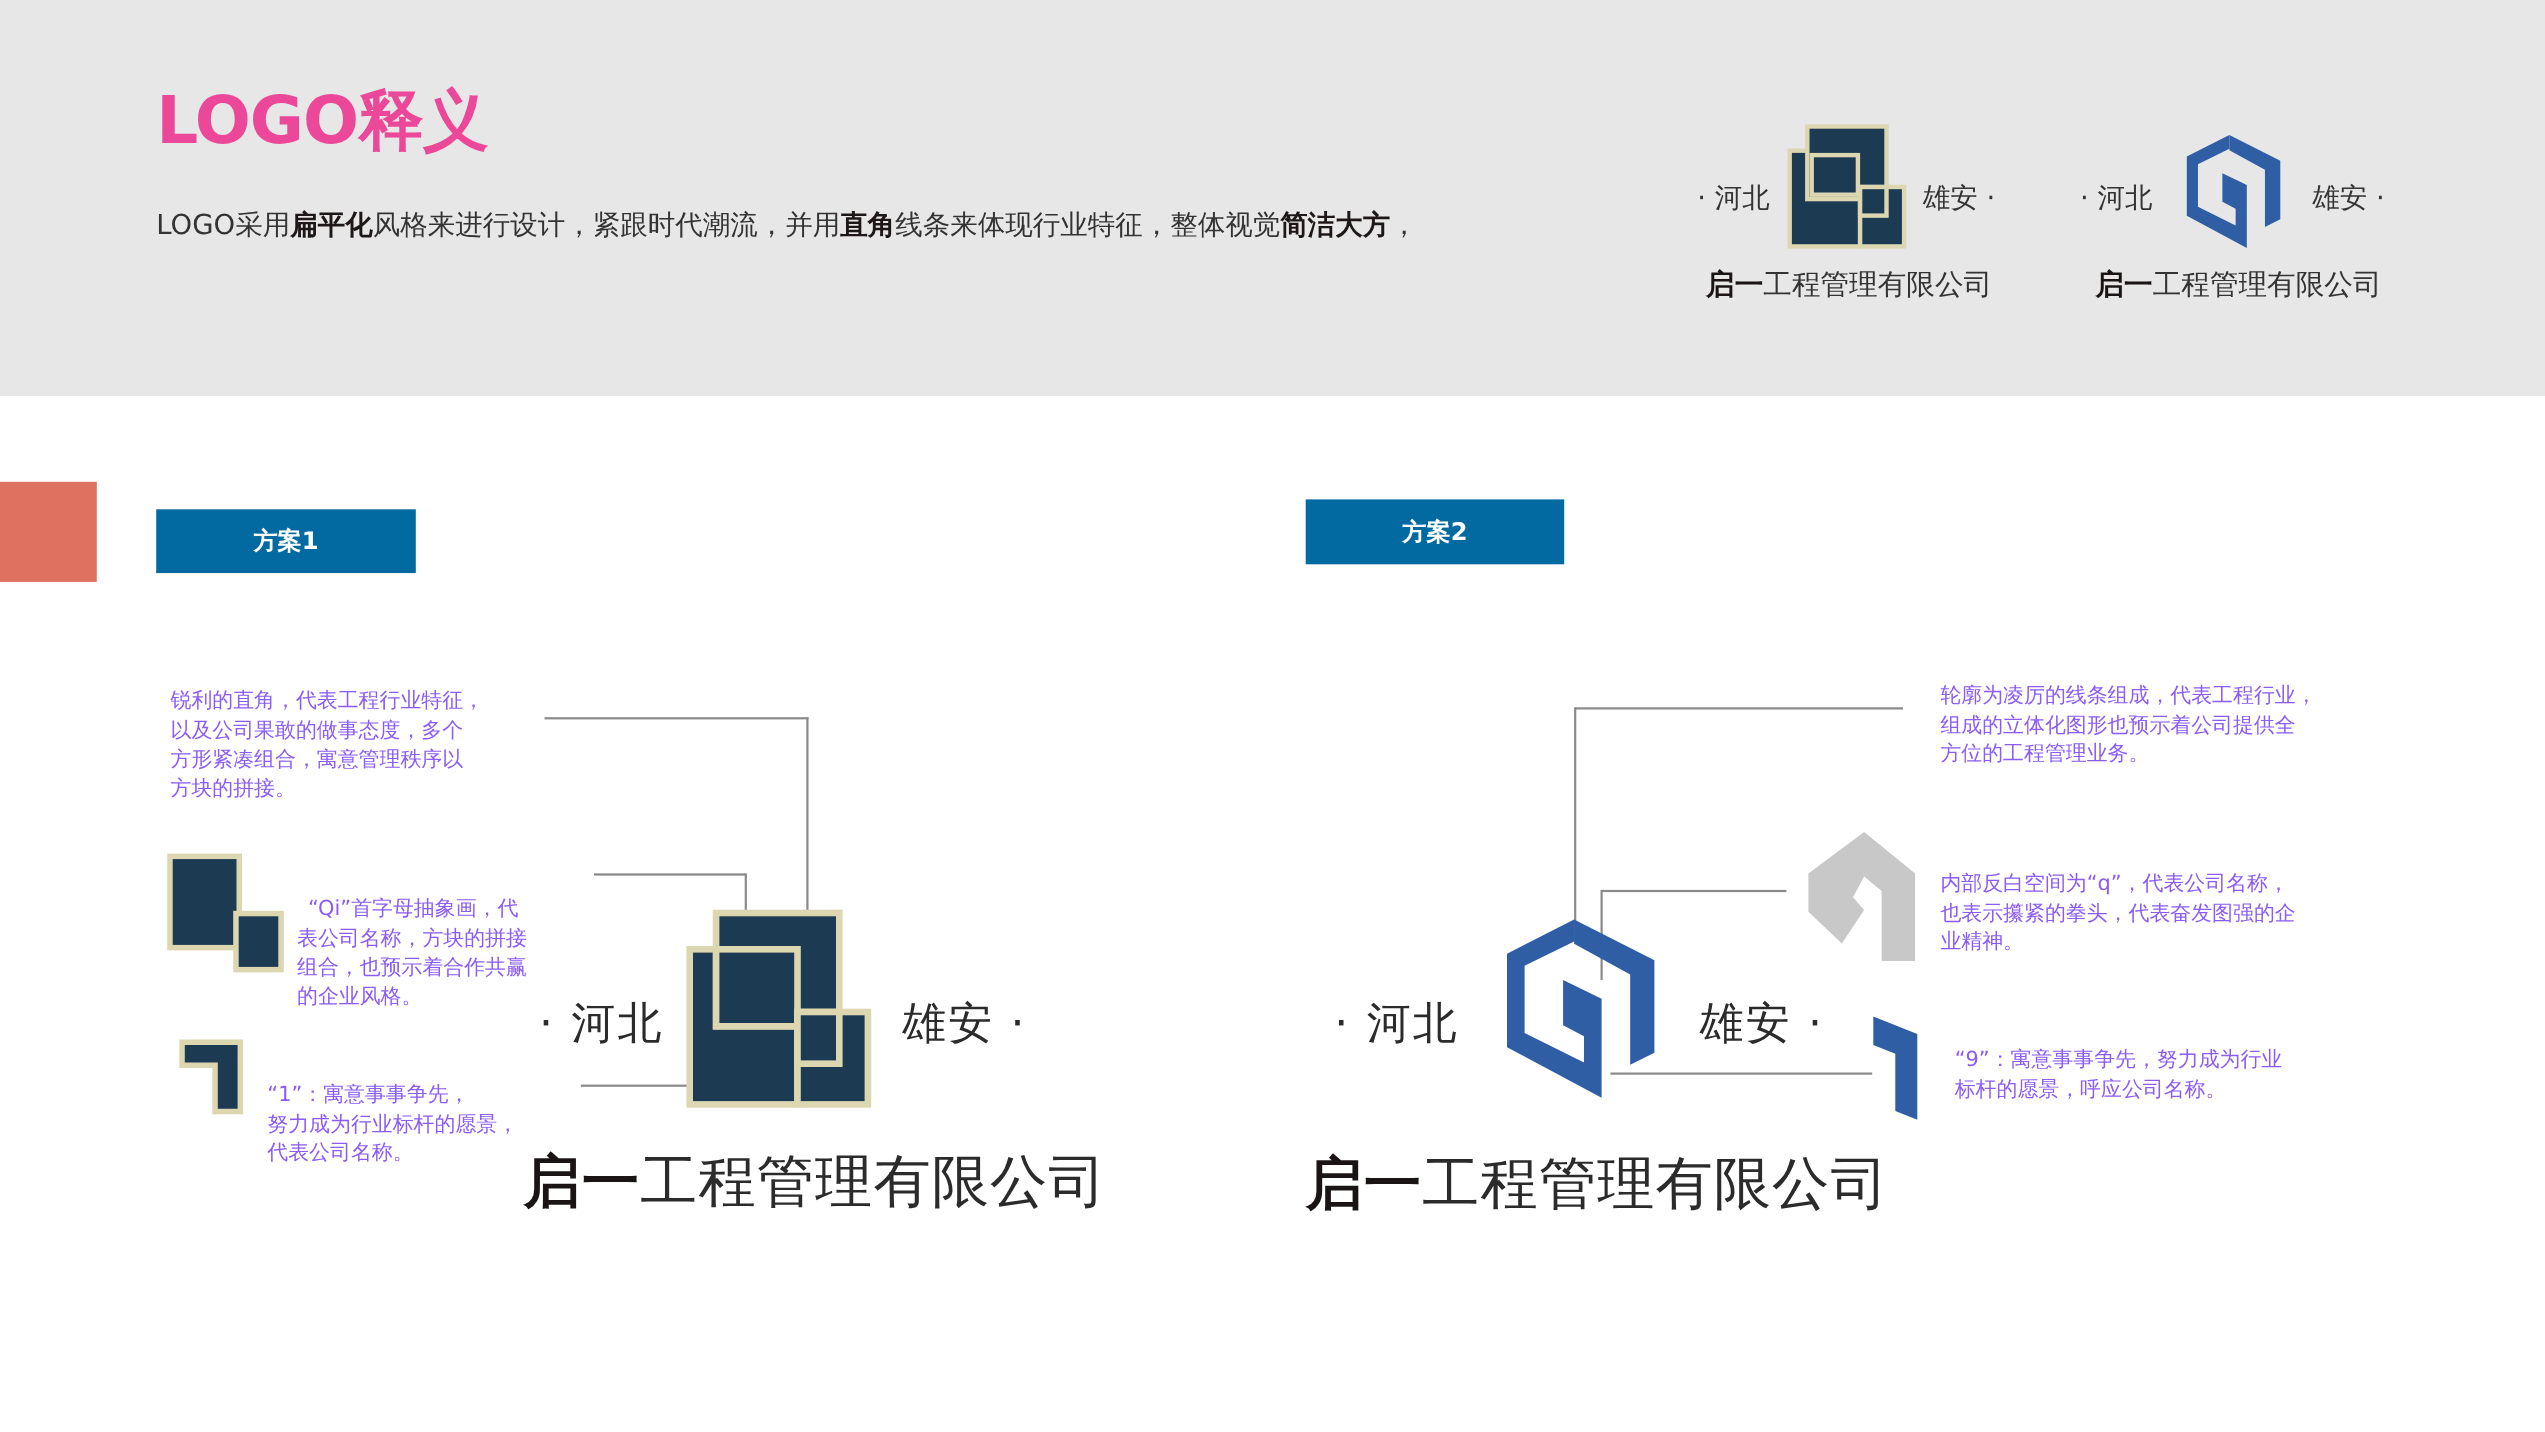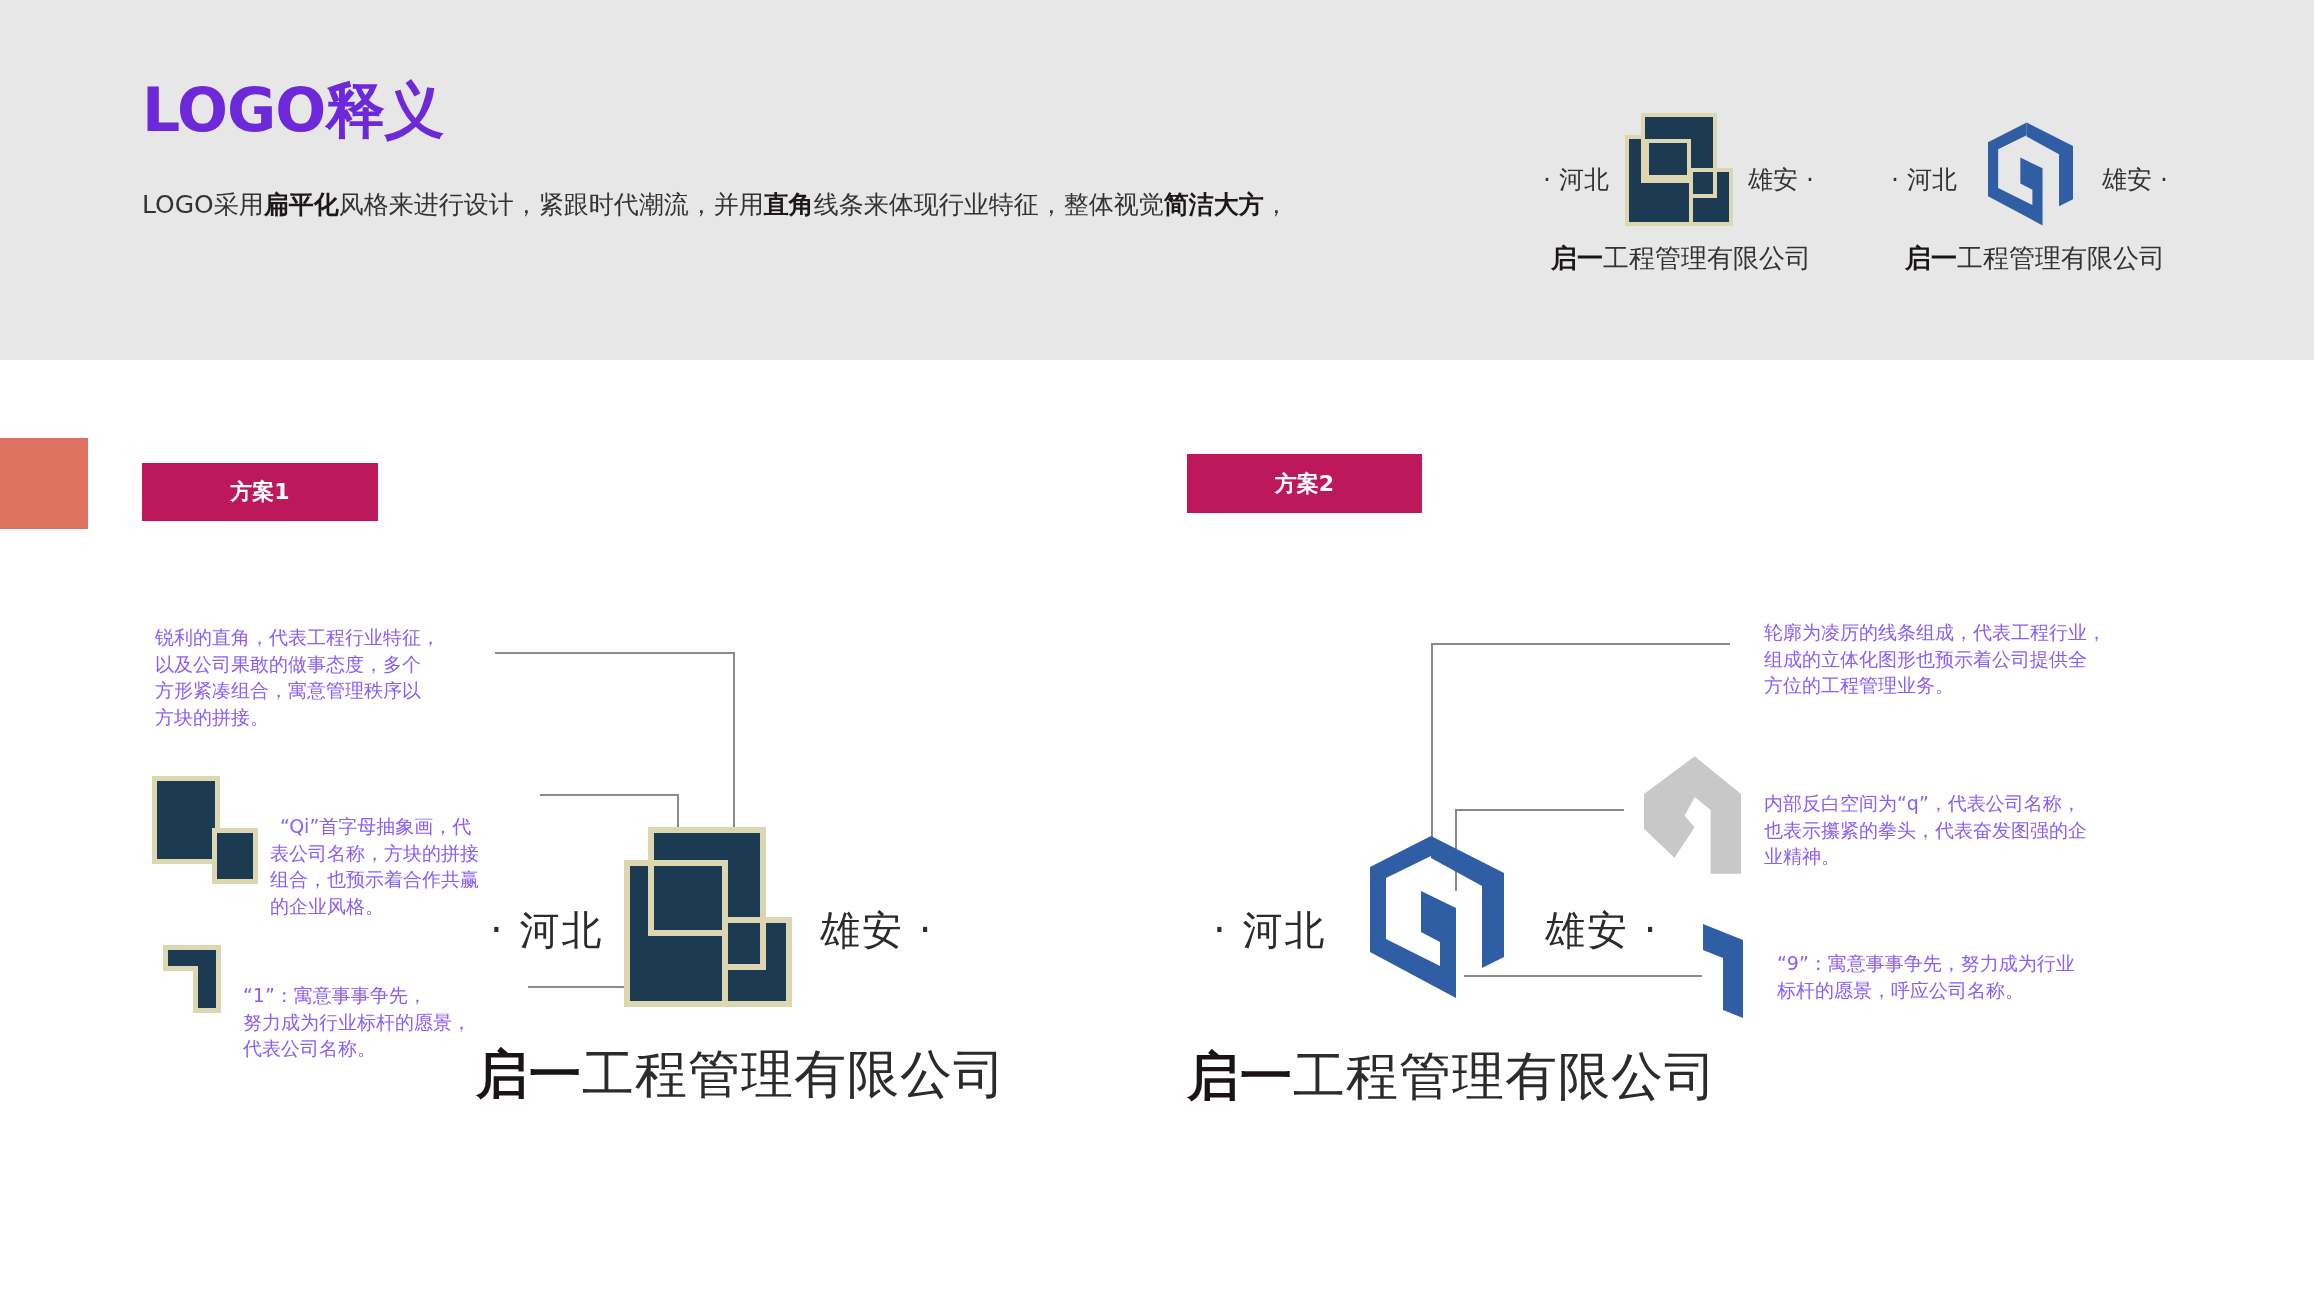--- a/index.html
+++ b/index.html
@@ -1,28 +1,28 @@
 <!DOCTYPE html>
 <html><head>
 <meta charset="utf-8">
 <style>
   * { box-sizing: border-box; margin: 0; padding: 0; }
   html, body { width: 2314px; height: 1302px; background: #ffffff; overflow: hidden; }
   body { position: relative; font-family: "DejaVu Sans", "Liberation Sans", sans-serif; color: #2b2b2b; }
 
   .header-band { position: absolute; left: 0; top: 0; width: 2314px; height: 360px; background: #e7e7e7; }
-  .page-title { position: absolute; left: 142px; top: 80px; font-size: 60px; font-weight: 700; color: #6d28d9; letter-spacing: -1px; line-height: 1; }
+  .page-title { position: absolute; left: 142px; top: 80px; font-size: 60px; font-weight: 700; color: #ec4899; letter-spacing: -1px; line-height: 1; }
   .intro { position: absolute; left: 142px; top: 183px; width: 1260px; font-size: 25px; line-height: 43px; color: #333; }
   .intro b { color: #1e1717; font-weight: 700; }
   .mini-side { position: absolute; font-size: 25px; color: #333; white-space: nowrap; }
   .mini-company { position: absolute; font-size: 26px; color: #333; white-space: nowrap; }
   .mini-company b, .big-company b { color: #1a1414; font-weight: 900; }
 
   .accent-block { position: absolute; left: 0; top: 438px; width: 88px; height: 91px; background: #de7160; }
-  .scheme-tag { position: absolute; background: #be185d; color: #fff; font-size: 22px; font-weight: 700; display: flex; align-items: center; justify-content: center; }
+  .scheme-tag { position: absolute; background: #0369a1; color: #fff; font-size: 22px; font-weight: 700; display: flex; align-items: center; justify-content: center; }
 
   .note { position: absolute; font-size: 19px; line-height: 26.5px; color: #8b5cf6; }
 
   .leader { position: absolute; background: #8a8a8a; }
 
   .side-label { position: absolute; font-size: 40px; color: #2b2b2b; white-space: nowrap; letter-spacing: 2px; }
   .big-company { position: absolute; font-size: 52px; color: #2b2b2b; white-space: nowrap; letter-spacing: 1px; }
 
   svg { position: absolute; overflow: visible; }
 </style>

